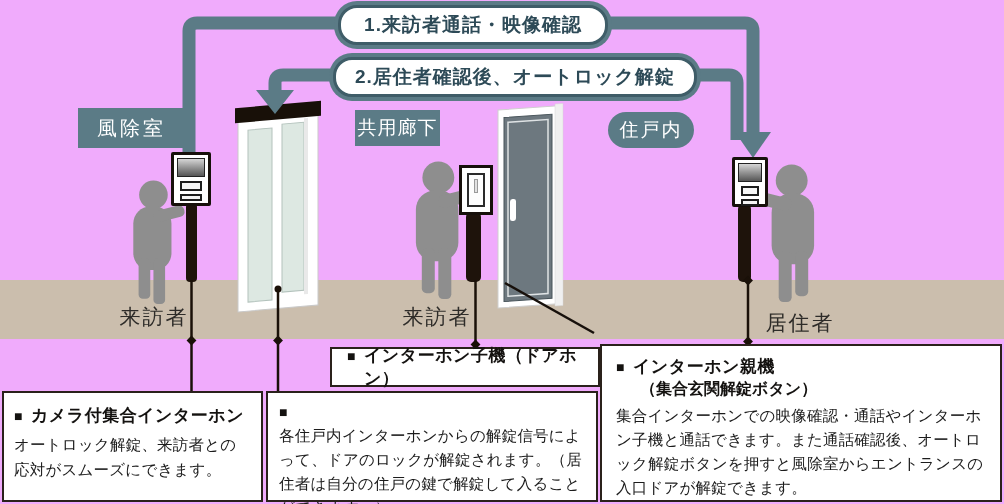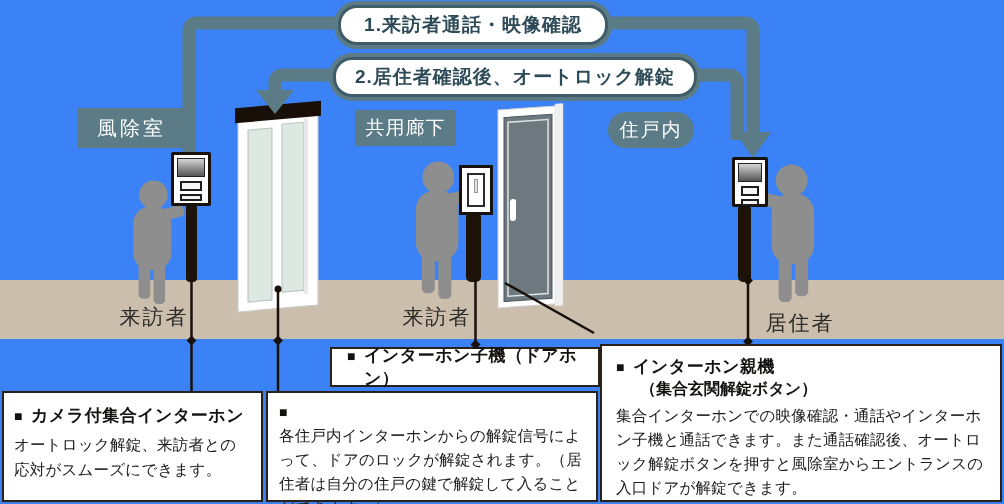--- a/index.html
+++ b/index.html
@@ -1,17 +1,17 @@
 <!DOCTYPE html>
 <html><head>
 <meta charset="utf-8">
 <style>
   html,body{margin:0;padding:0;background:#fff;}
   #stage{
-    position:relative;width:1004px;height:504px;overflow:hidden;background:#3b82f6;
+    position:relative;width:1004px;height:504px;overflow:hidden;background:#f0abfc;
     font-family:"Liberation Sans","DejaVu Sans",sans-serif;
   }
   .abs{position:absolute;}
   
   #floor{left:0;top:280px;width:1004px;height:59px;background:#cbbead;z-index:1;}
   
   #scene{left:0;top:0;width:1004px;height:504px;z-index:2;}
   
   .banner{
     z-index:4;background:#fff;border:3px solid #3f5d68;border-radius:19px;
@@ -19,21 +19,21 @@
     color:#2d4a57;font-weight:bold;font-size:19px;letter-spacing:1px;white-space:nowrap;
   }
   #banner-1{left:338px;top:5px;width:264px;height:34px;}
   #banner-2{left:333px;top:57px;width:358px;height:34px;}
   
   .zone{
     z-index:4;background:#5b7b86;color:#fff;display:flex;align-items:center;justify-content:center;
     font-size:20px;letter-spacing:3px;white-space:nowrap;
   }
   #zone-1{left:78px;top:108px;width:107px;height:40px;text-align:right;}
-  #zone-2{left:355px;top:110px;width:101px;height:36px;font-size:19px;letter-spacing:1px;}
+  #zone-2{left:355px;top:110px;width:85px;height:36px;font-size:19px;letter-spacing:1px;}
   #zone-3{left:608px;top:112px;width:86px;height:36px;font-size:19px;letter-spacing:2px;border-radius:18px;}
   
   .plabel{
     z-index:4;color:#2e2c29;font-size:21px;letter-spacing:2px;white-space:nowrap;
     width:90px;text-align:center;
   }
   #plabel-1{left:109px;top:303px;}
   #plabel-2{left:392px;top:303px;}
   #plabel-3{left:755px;top:309px;}
   

